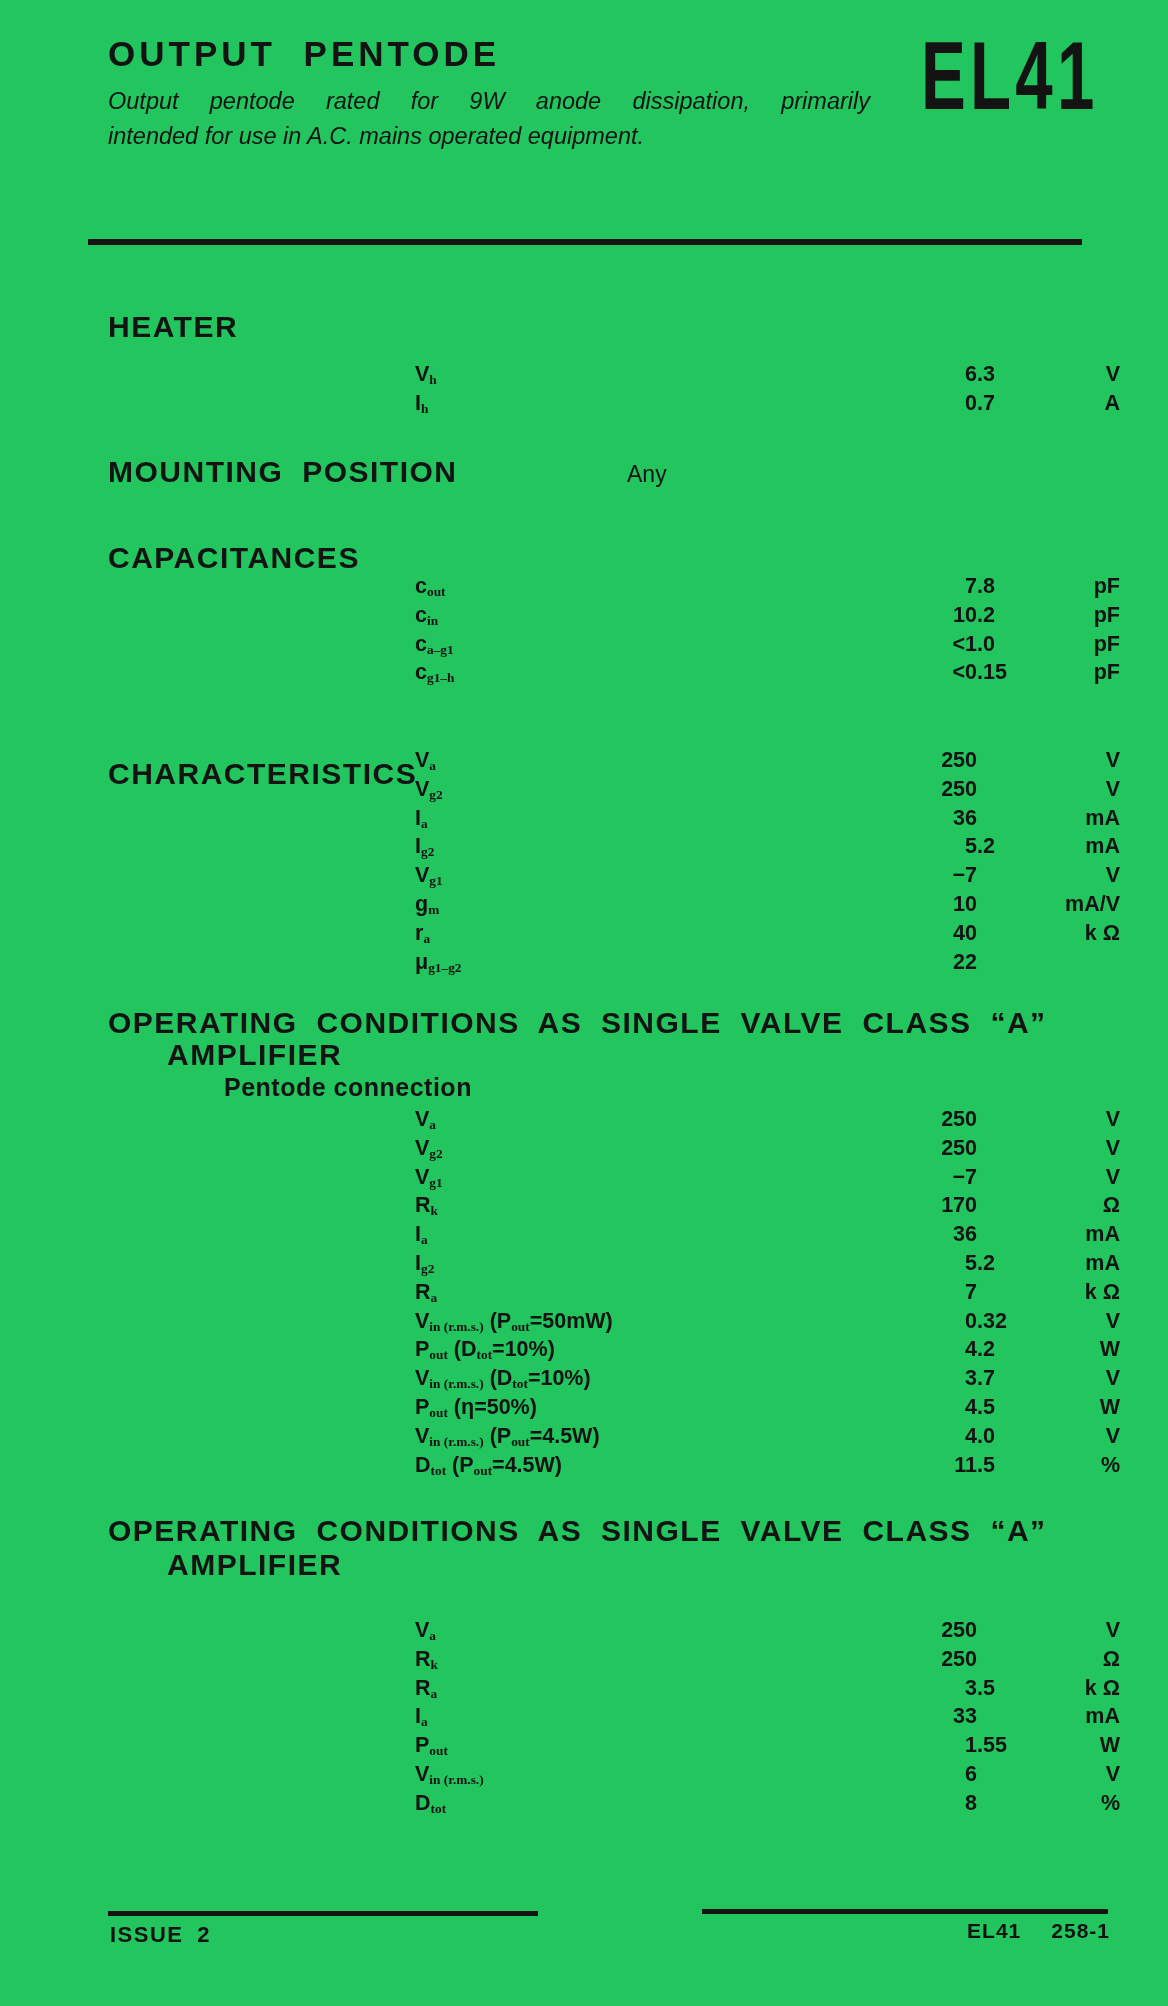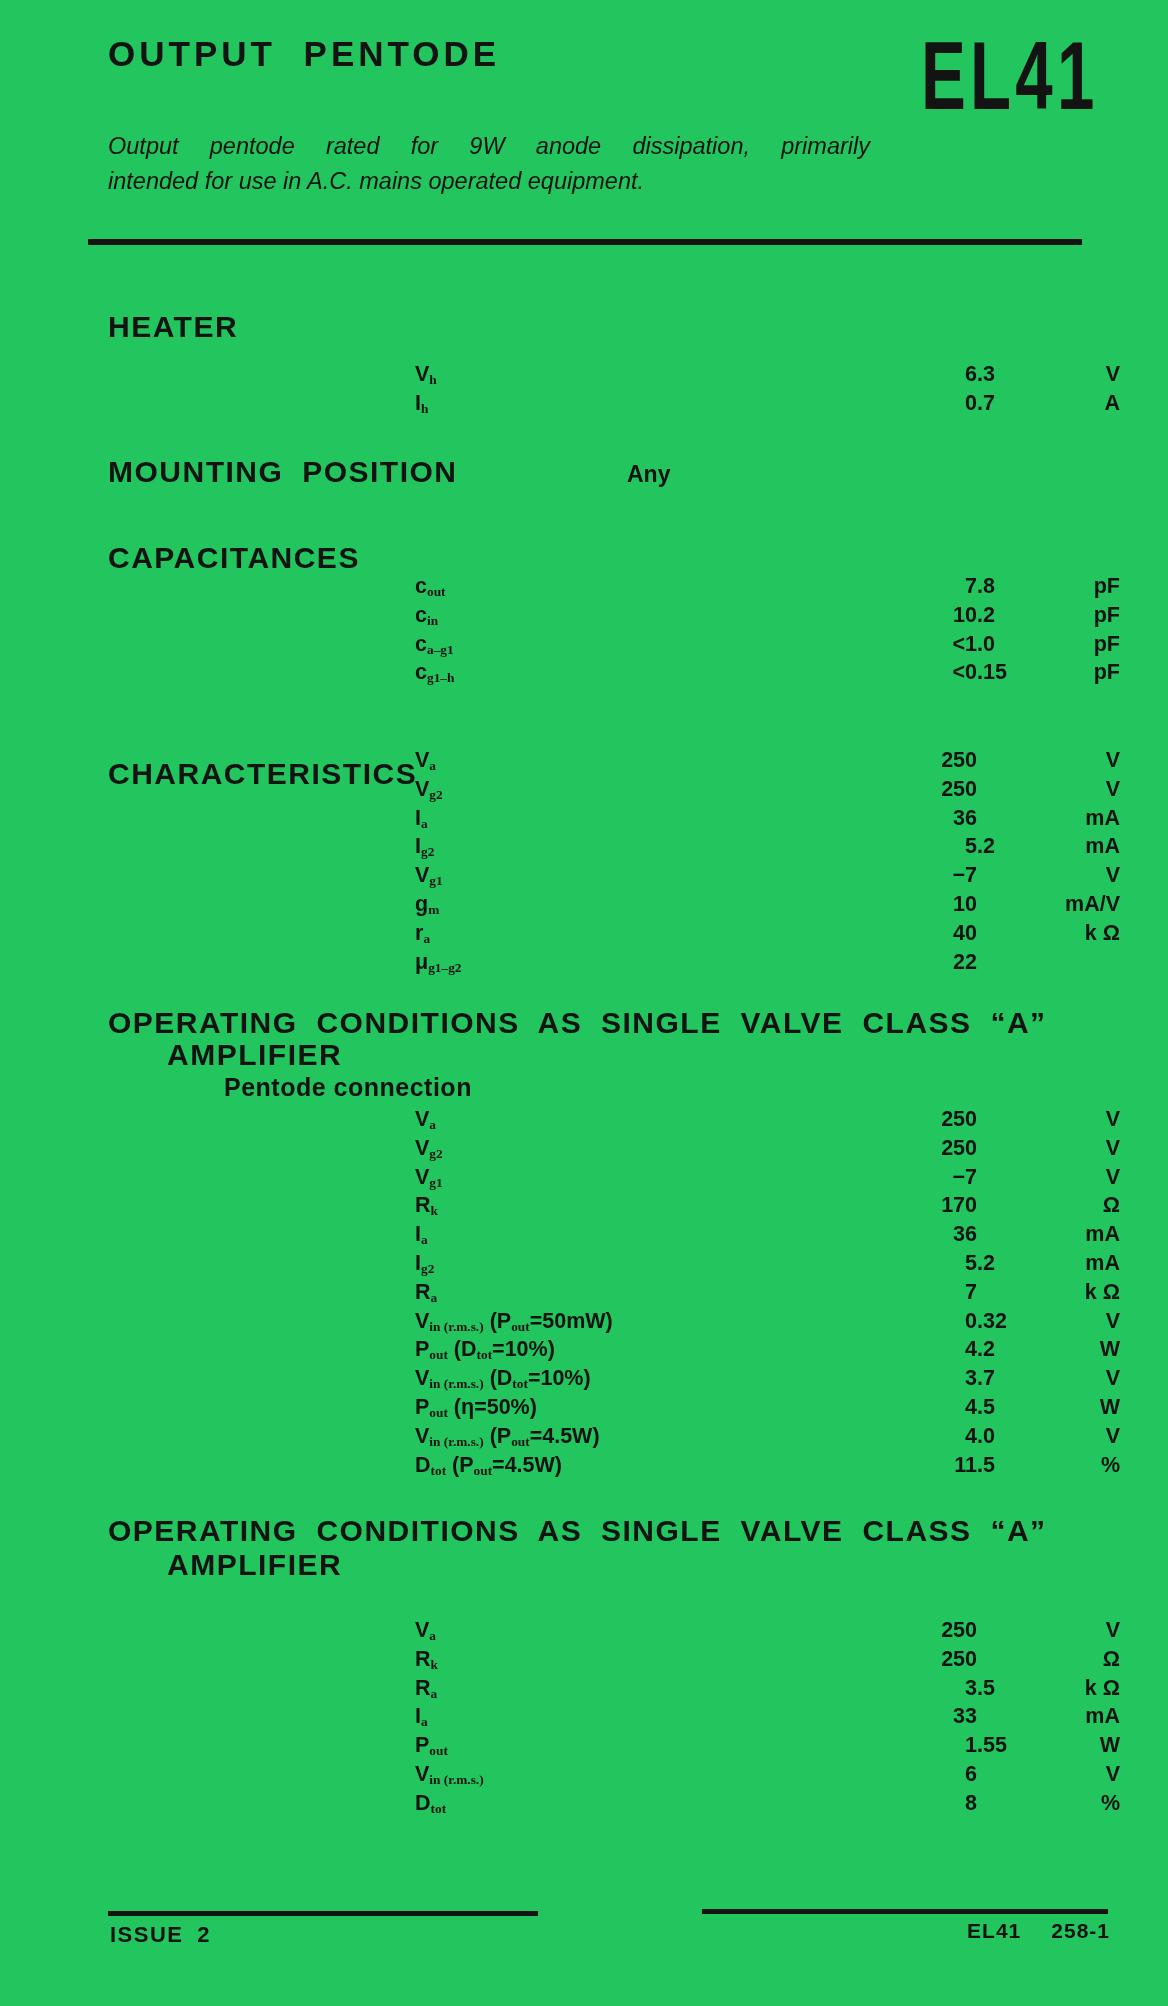--- a/index.html
+++ b/index.html
@@ -9,38 +9,38 @@
     font-family:"Liberation Sans",sans-serif;overflow:hidden;
   }
   .abs{position:absolute;}
 
   
   .page-title{left:108px;top:34px;font-size:35px;font-weight:700;letter-spacing:4px;word-spacing:14px;}
   .tube-code{
     right:70px;top:30px;font-size:96px;font-weight:700;line-height:92px;letter-spacing:6px;
     transform:scaleX(0.70);transform-origin:100% 0;white-space:nowrap;
   }
-  .desc{left:108px;top:84px;width:762px;font-style:italic;font-size:23.5px;line-height:35px;margin-top:45px;}
+  .desc{left:108px;top:84px;width:762px;font-style:italic;font-size:23.5px;line-height:35px;}
   .desc .jline{text-align:justify;text-align-last:justify;}
   .rule{background:#131313;}
 
   
   .section-heading{font-size:30px;font-weight:700;letter-spacing:1.5px;word-spacing:9px;line-height:34px;white-space:nowrap;}
   .sub-heading{font-size:25px;font-weight:700;letter-spacing:0.5px;white-space:nowrap;}
   .sub-note{font-weight:400;font-size:23px;letter-spacing:0;}
 
   
   .rows{position:absolute;left:0;width:1168px;}
   .row{position:relative;height:28.8px;font-size:21.5px;font-weight:700;}
   .row sub, .sub-note sub{font-family:"Liberation Serif",serif;font-size:0.62em;line-height:0;vertical-align:-0.25em;letter-spacing:0;}
   .row-label{position:absolute;left:415px;top:0;white-space:nowrap;}
   .row-vint{position:absolute;left:640px;top:0;width:337px;text-align:right;white-space:nowrap;}
   .row-vfrac{position:absolute;left:977px;top:0;white-space:nowrap;}
   .row-unit{position:absolute;left:1004px;top:0;width:116px;text-align:right;white-space:nowrap;}
-  .inline-value{font-size:23px;font-weight:700;text-align:center;}
+  .inline-value{font-size:23px;font-weight:400;text-align:center;}
 
   
   .issue-label{left:110px;top:1922px;font-size:22px;font-weight:700;letter-spacing:1.5px;word-spacing:6px;}
   .sheet-ref{right:58px;top:1919px;font-size:21px;font-weight:700;letter-spacing:1px;display:flex;gap:30px;}
   .logo-box{left:555px;top:1845px;width:150px;height:152px;}
   .logo-box svg{display:block;}
 </style>
 </head>
 <body>
 

